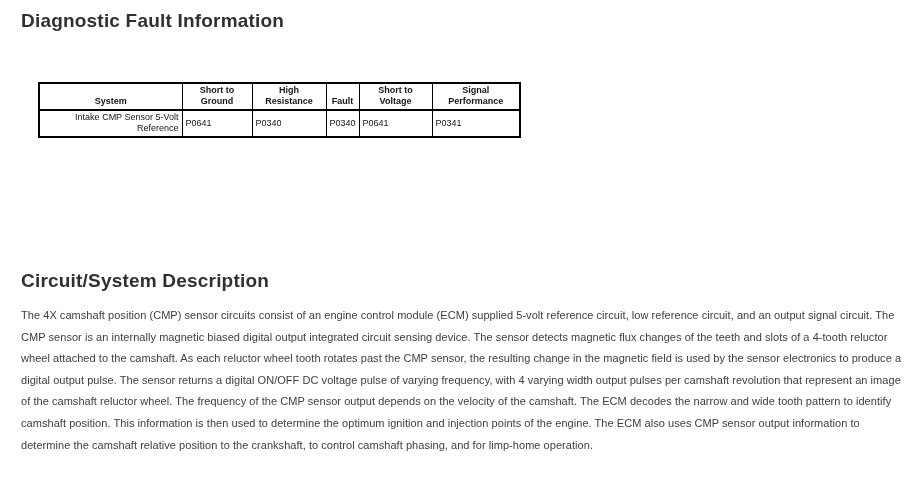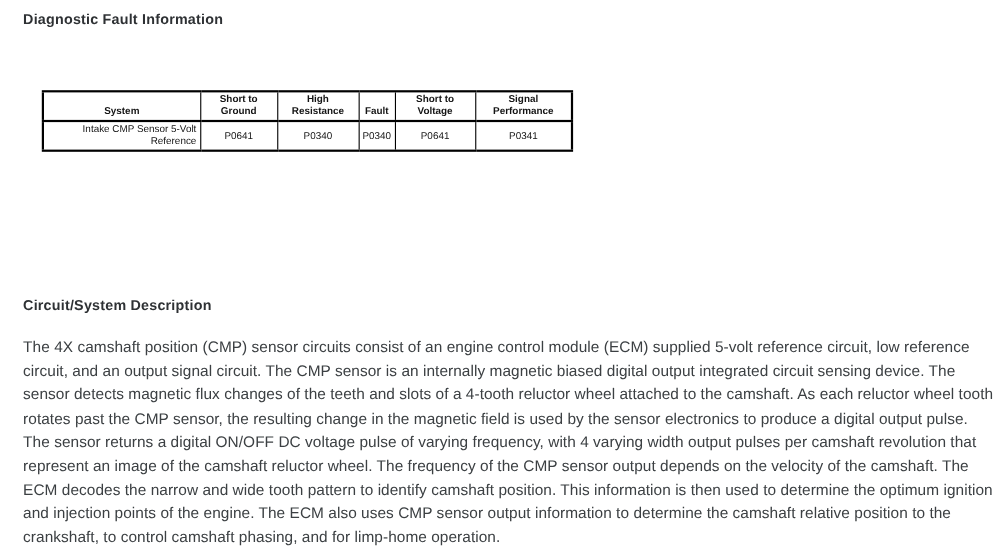--- a/index.html
+++ b/index.html
@@ -16,21 +16,21 @@
   }
   .page {
     position: absolute;
     inset: 0;
     background: var(--background, #ffffff);
   }
   .heading {
     position: absolute;
     left: 21px;
     margin: 0;
-    font-size: 13px;
+    font-size: 19px;
     font-weight: bold;
     letter-spacing: 0.2px;
     color: var(--heading-text, #2e3134);
   }
   .heading-1 { top: 10px; }
   .heading-2 { top: 270px; }
 
   .fault-table {
     position: absolute;
     left: 38px;
@@ -56,21 +56,20 @@
     border-bottom-width: 2px;
     padding: 1px 3px 2px 3px;
     overflow: hidden;
   }
   .fault-table th {
     font-weight: bold;
     text-align: center;
     vertical-align: bottom;
   }
   .fault-table td {
-    text-align: center;
     vertical-align: middle;
   }
   .fault-table td.circuit-cell {
     text-align: right;
   }
   .fault-table col.c1 { width: 143px; }
   .fault-table col.c2 { width: 70px; }
   .fault-table col.c3 { width: 74px; }
   .fault-table col.c4 { width: 31px; }
   .fault-table col.c5 { width: 73px; }
@@ -78,21 +77,21 @@
   .fault-table thead tr { height: 26px; }
   .fault-table tbody tr { height: 26px; }
   .fault-table tbody tr:last-child { height: 13px; }
 
   .body-text {
     position: absolute;
     left: 21px;
     top: 305px;
     width: 885px;
     margin: 0;
-    font-size: 14px;
+    font-size: 11px;
     line-height: 21.6px;
     letter-spacing: 0.05px;
     color: var(--body-text, #3c4043);
   }
 </style>
 </head>
 <body>
 
 <div class="page">
 

